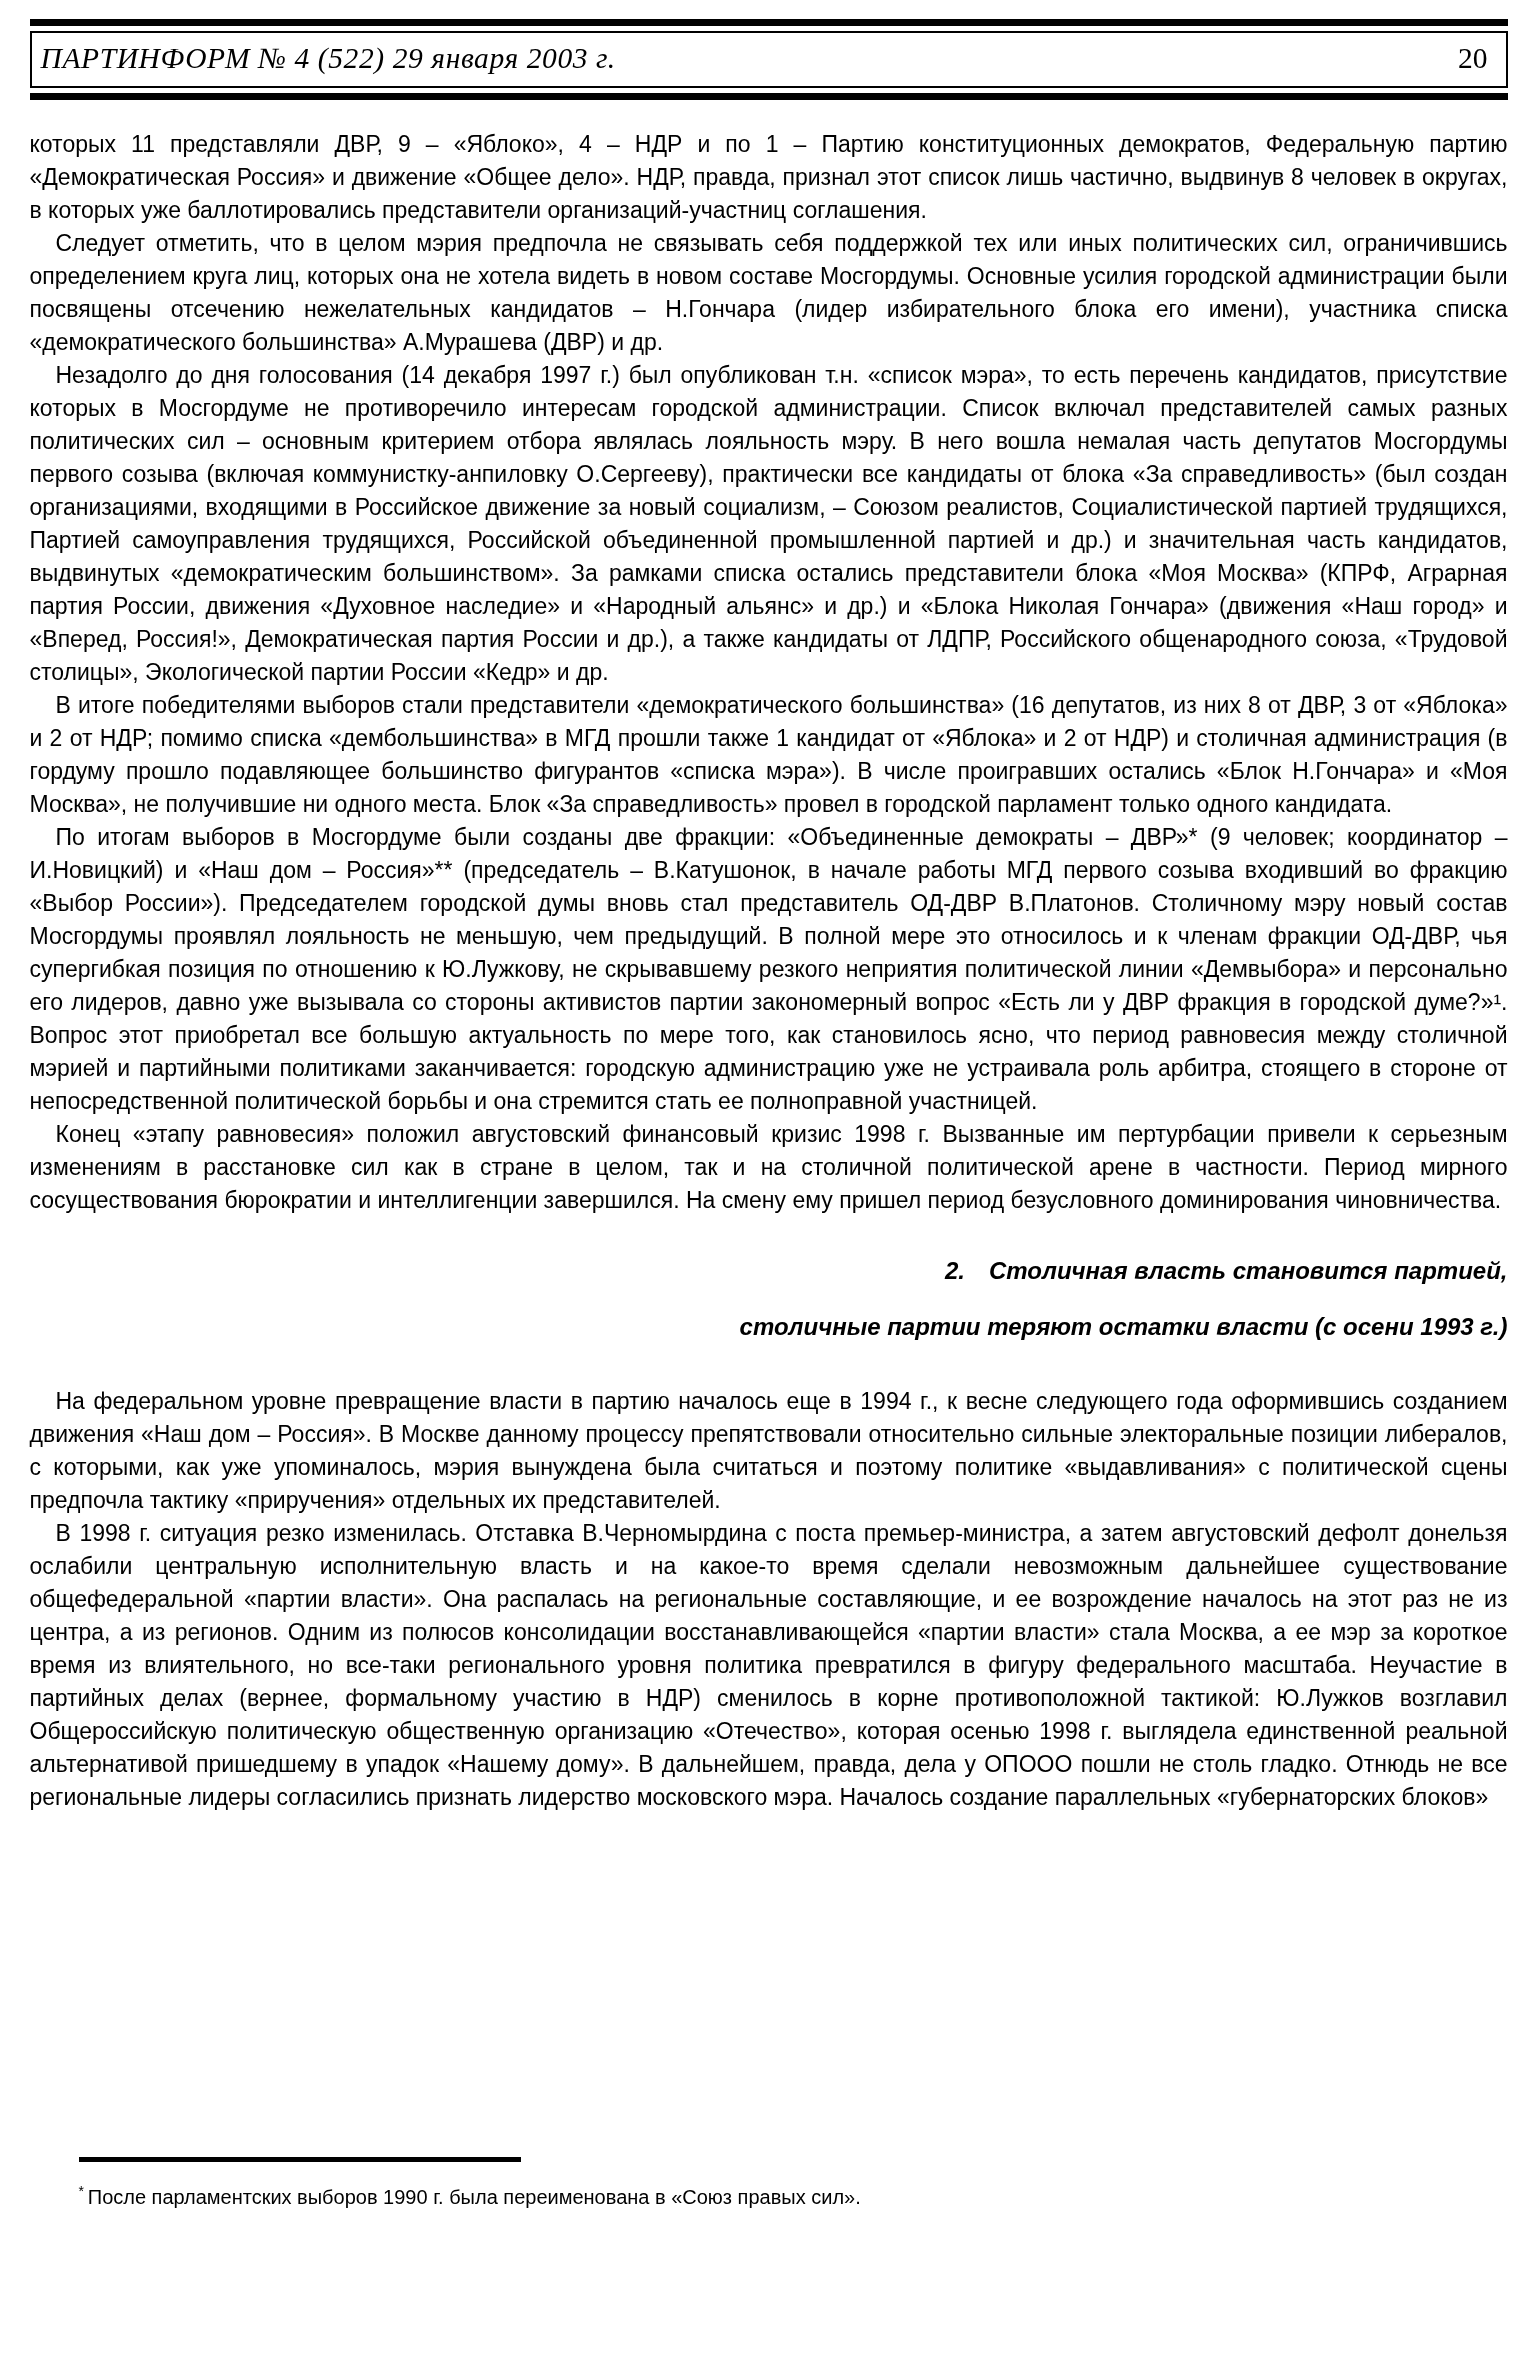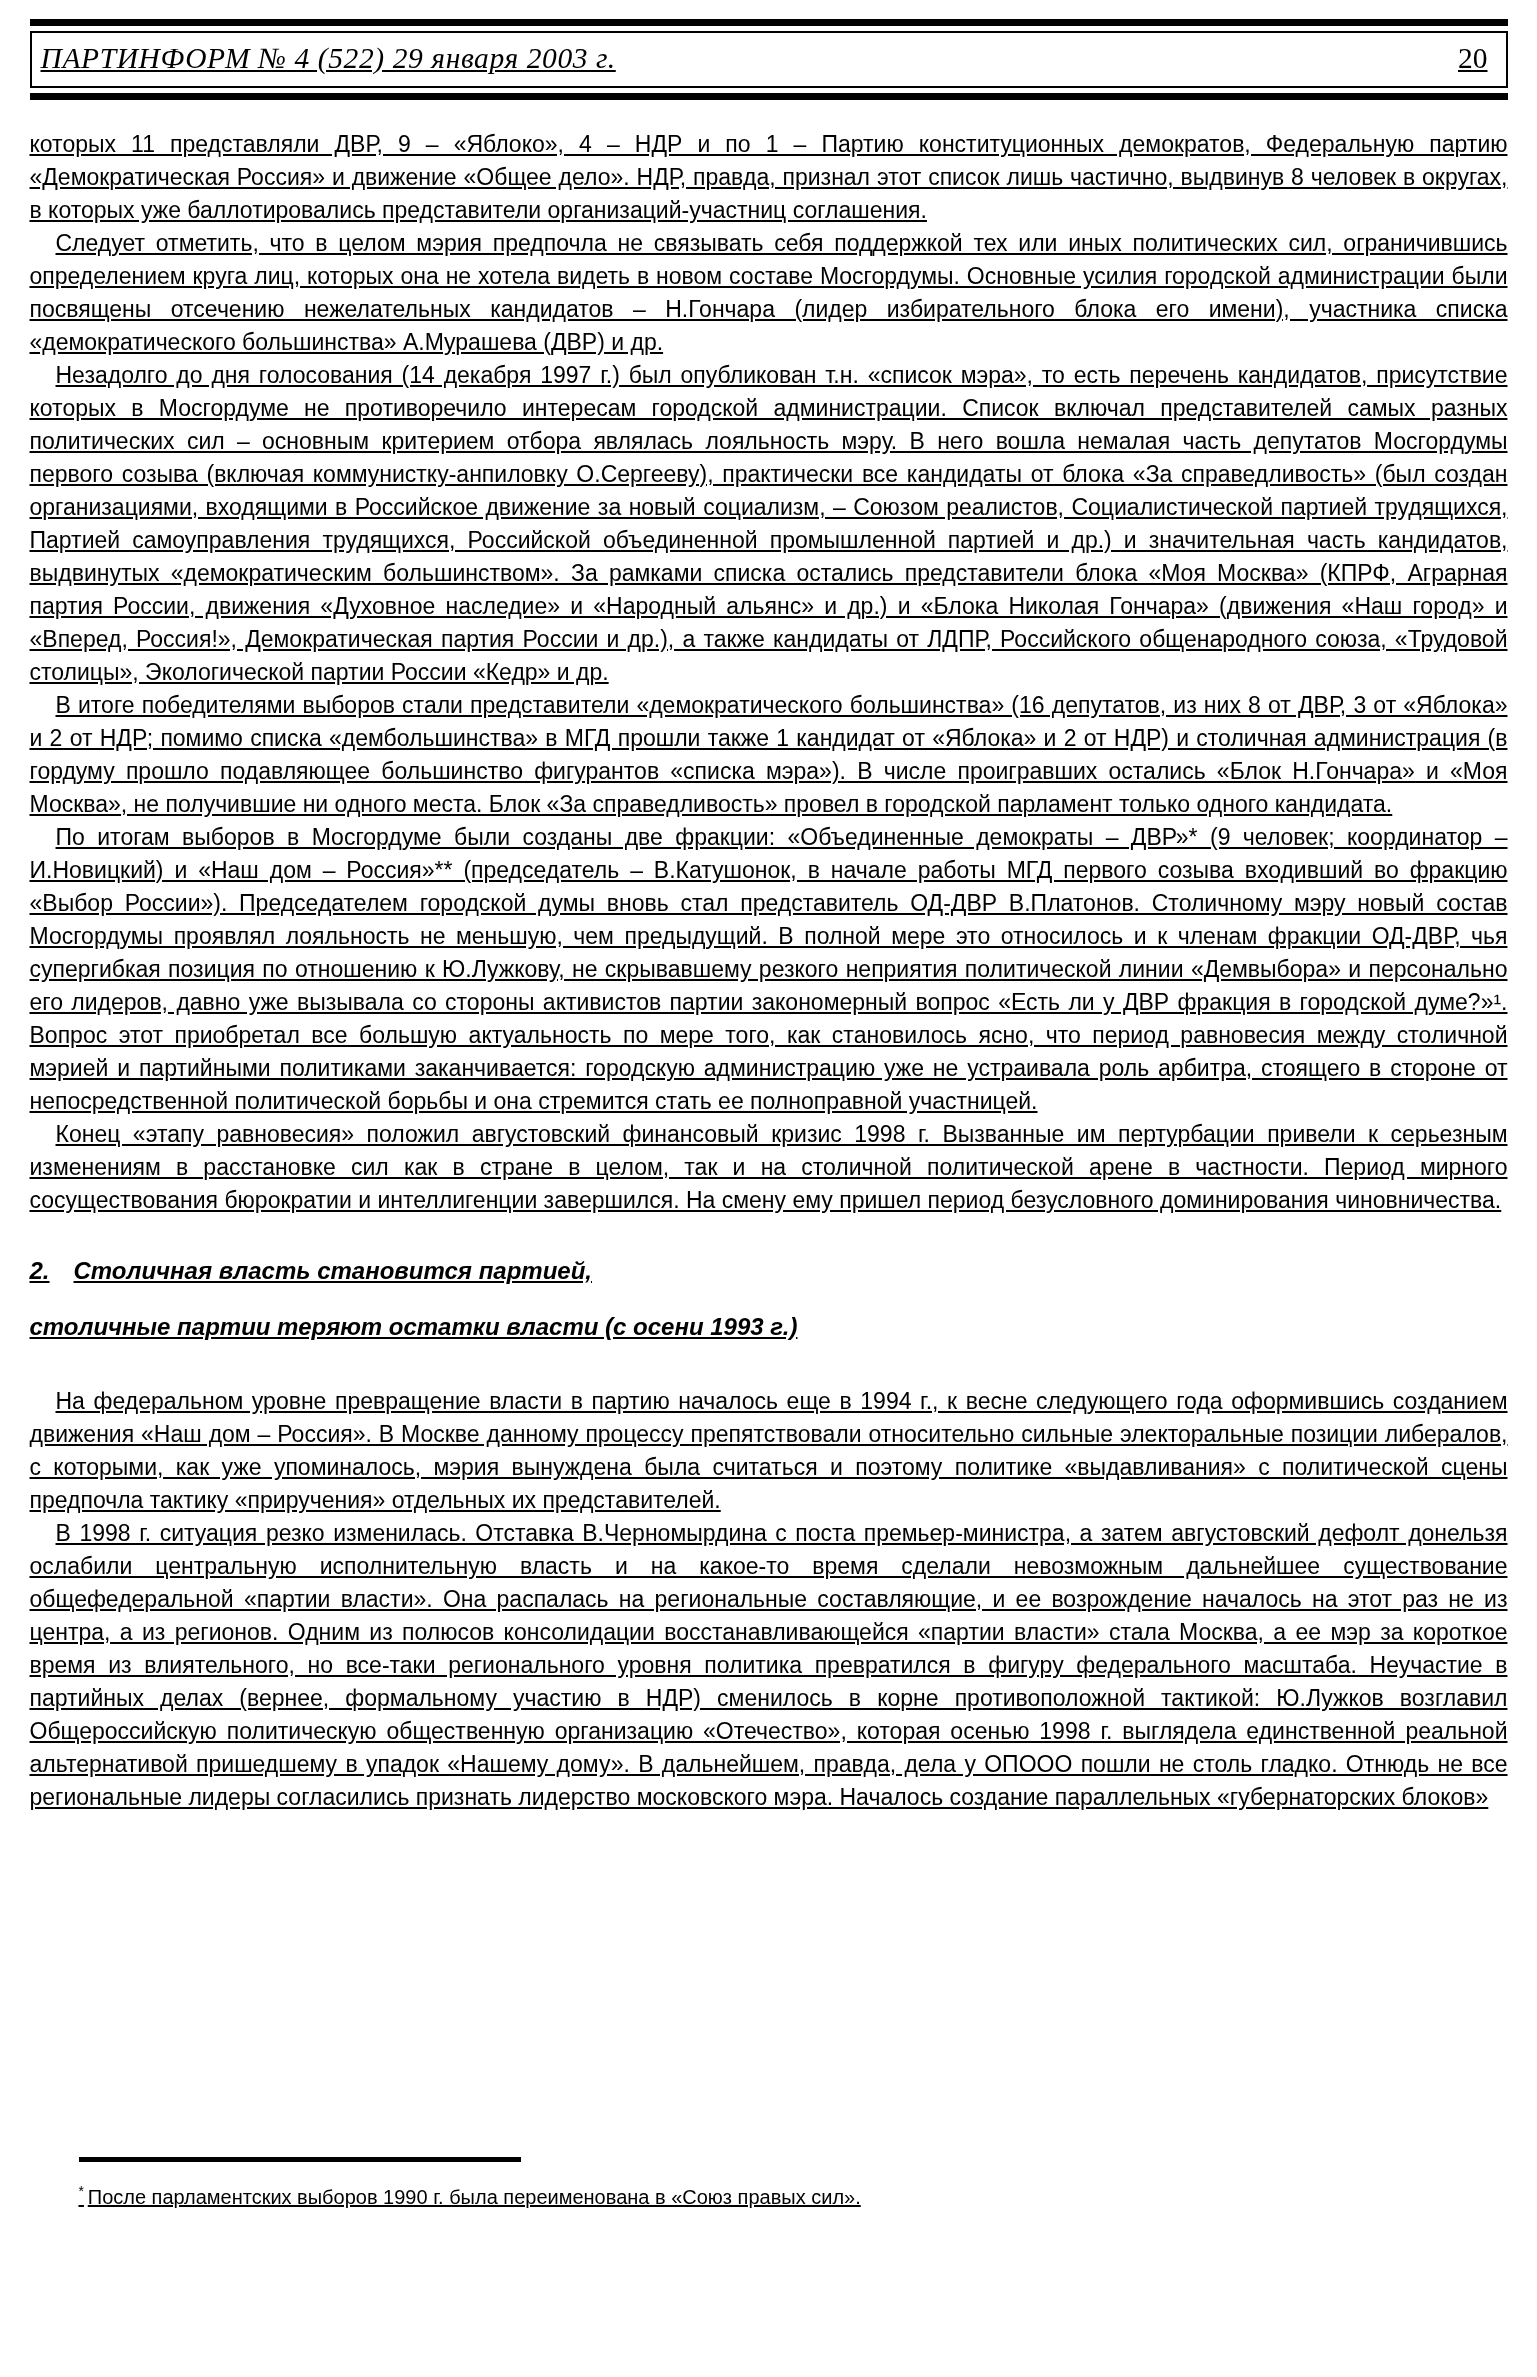--- a/index.html
+++ b/index.html
@@ -5,21 +5,20 @@
   * { margin: 0; padding: 0; box-sizing: border-box; }
   html, body { background: #ffffff; }
   .page {
     position: relative;
     width: 1537px;
     height: 2282px;
     background: #ffffff;
     color: #000000;
     font-family: "Liberation Sans", "DejaVu Sans", sans-serif;
     overflow: hidden;
-    text-decoration: underline;
   }
   .content {
     display: flex;
     flex-direction: column;
     height: 100%;
     padding: 19px 29.5px 70px 29.5px;
   }
 
   
   .hdr {
@@ -52,21 +51,21 @@
     margin-top: 28px;
     font-size: 23px;
     line-height: 33px;
     text-align: justify;
   }
   .para { text-indent: 26px; }
   .para.noindent { text-indent: 0; }
 
   
   .section-heading {
-    text-align: left;
+    text-align: right;
     font-weight: 700;
     font-style: italic;
     font-size: 24px;
     line-height: 28px;
     margin: 40px 0 44px 0;
   }
   .sh-line + .sh-line { margin-top: 28px; }
   .sh-num { margin-right: 24px; }
 
   

